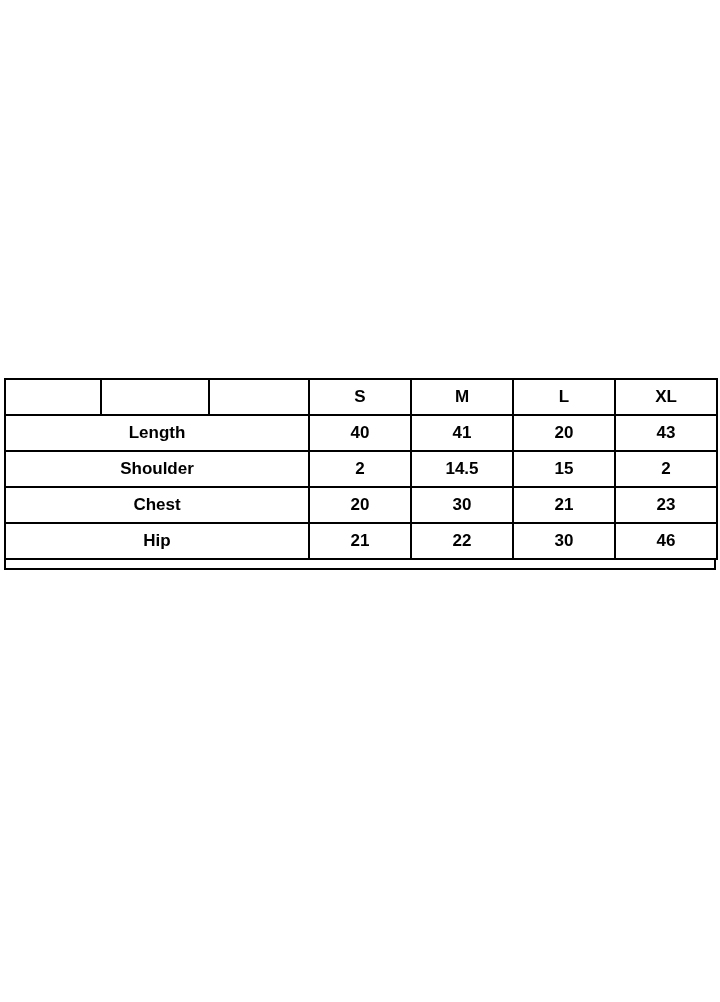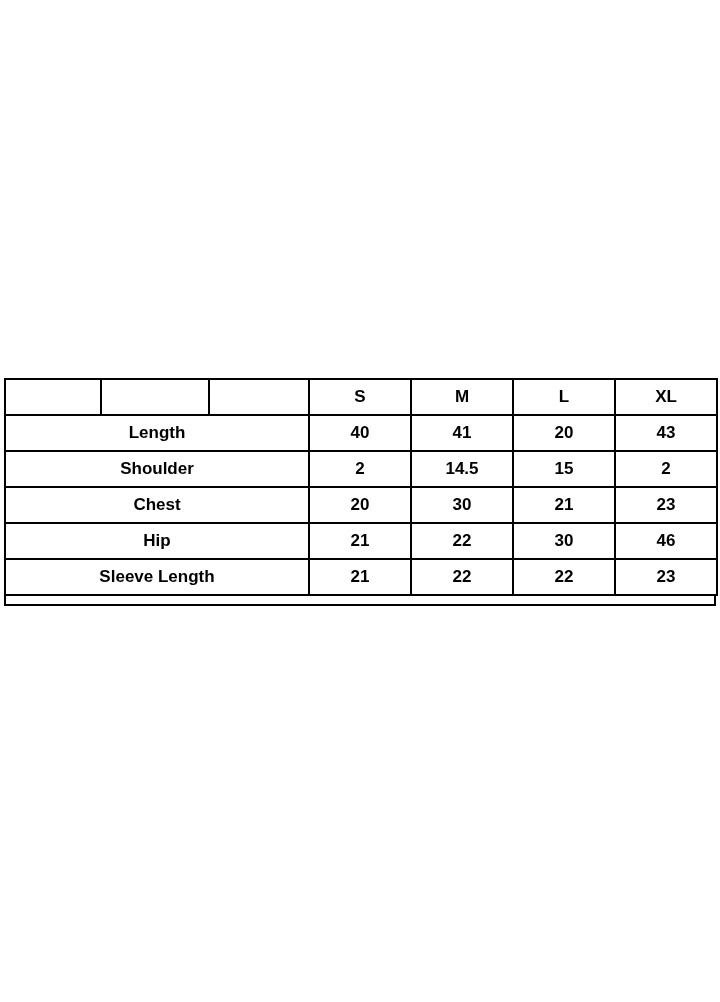--- a/index.html
+++ b/index.html
@@ -138,25 +138,18 @@
 
       <tr>
         <td class="label-cell" colspan="3">Hip</td>
         <td class="value-cell">21</td>
         <td class="value-cell">22</td>
         <td class="value-cell">30</td>
         <td class="value-cell">46</td>
       </tr>
 
 
-      <tr>
-        <td class="label-cell" colspan="3">Sleeve Length</td>
-        <td class="value-cell">21</td>
-        <td class="value-cell">22</td>
-        <td class="value-cell">22</td>
-        <td class="value-cell">23</td>
-      </tr>
     </tbody>
   </table>
   <div class="stub">
     <div class="stub-inner"></div>
   </div>
 </div>
 
 </body></html>

